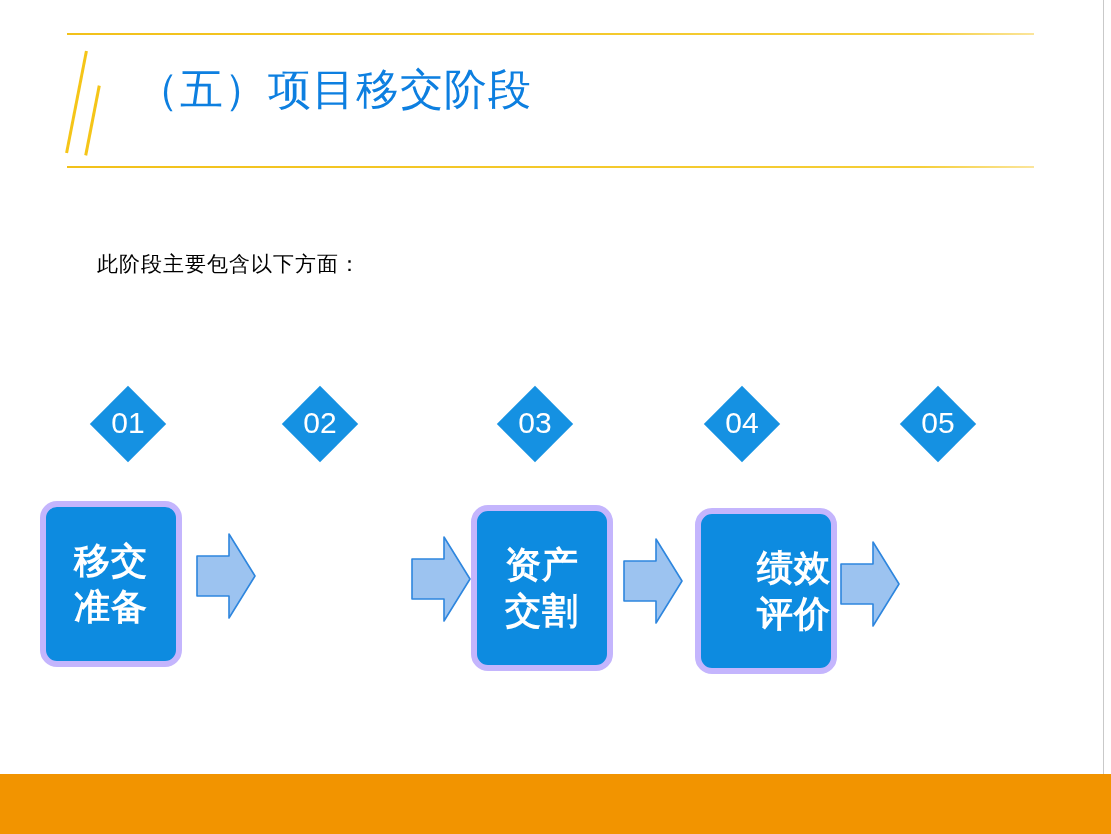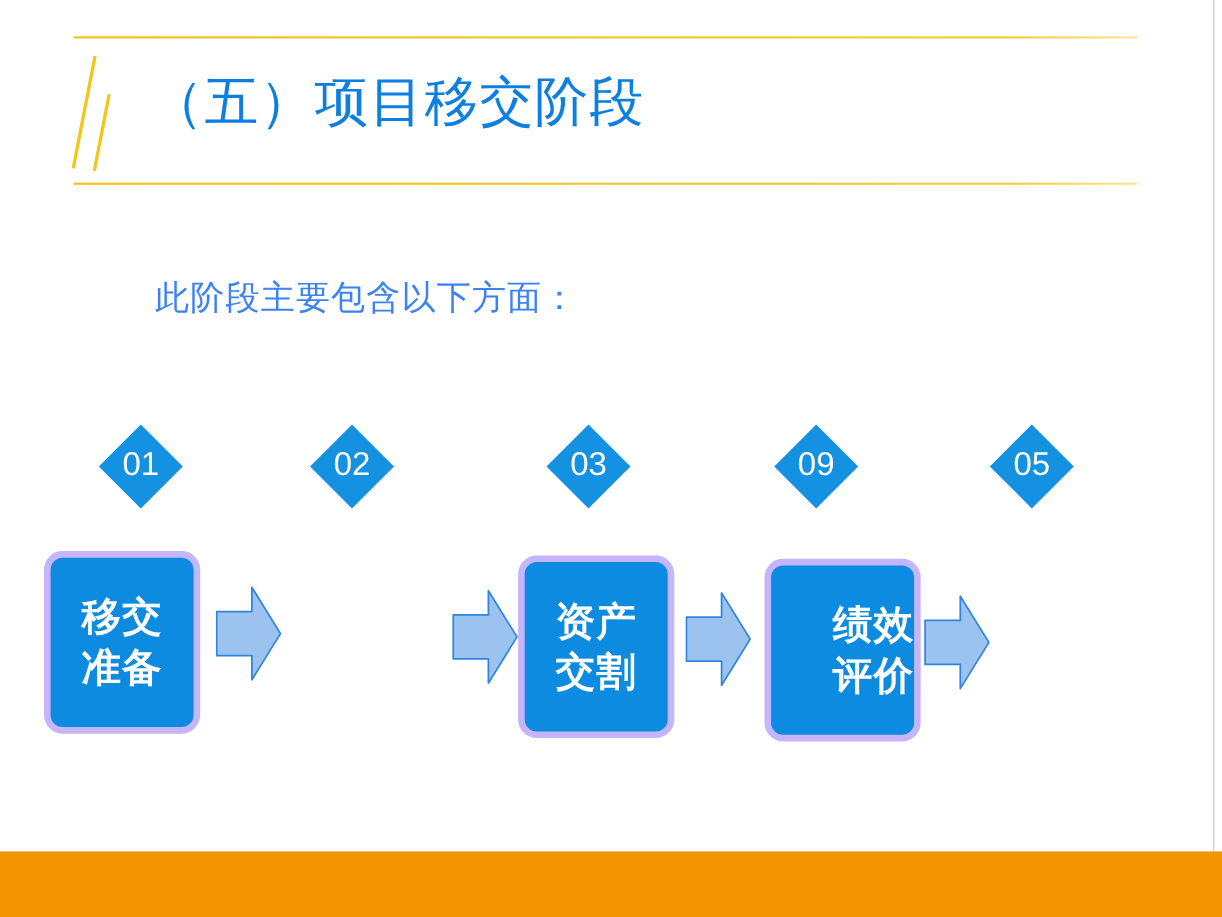--- a/index.html
+++ b/index.html
@@ -58,38 +58,37 @@
     top: 85px;
     width: 3px;
     height: 71px;
     transform: rotate(11deg);
   }
 
   .slide-title {
     position: absolute;
     left: 136px;
     top: 65px;
-    font-size: 49px;
+    font-size: 43px;
     line-height: 1.15;
     color: #0D7FE0;
     letter-spacing: 1px;
     white-space: nowrap;
   }
 
   
   .intro-text {
     position: absolute;
     left: 97px;
     top: 250px;
     font-family: "Liberation Serif", "DejaVu Serif", serif;
-    font-size: 31px;
-    color: #3b82f6;
+    font-size: 21px;
+    color: #000000;
     letter-spacing: 1px;
     white-space: nowrap;
-    margin-left: 44px;
   }
 
   
   .flow {
     position: absolute;
     left: 0;
     top: 0;
     width: 1111px;
     height: 834px;
     border-radius: 10px;
@@ -171,21 +170,21 @@
     <div class="diamond" style="left:101px; top:397px;"></div>
     <div class="diamond-label" style="left:83px; top:408px;">01</div>
 
     <div class="diamond" style="left:293px; top:397px;"></div>
     <div class="diamond-label" style="left:275px; top:408px;">02</div>
 
     <div class="diamond" style="left:508px; top:397px;"></div>
     <div class="diamond-label" style="left:490px; top:408px;">03</div>
 
     <div class="diamond" style="left:715px; top:397px;"></div>
-    <div class="diamond-label" style="left:697px; top:408px;">09</div>
+    <div class="diamond-label" style="left:697px; top:408px;">04</div>
 
     <div class="diamond" style="left:911px; top:397px;"></div>
     <div class="diamond-label" style="left:893px; top:408px;">05</div>
 
     <div class="step-box" style="left:40px; top:501px;">
       <div class="step-text">
         <span>移交</span>
         <span>准备</span>
       </div>
     </div>

